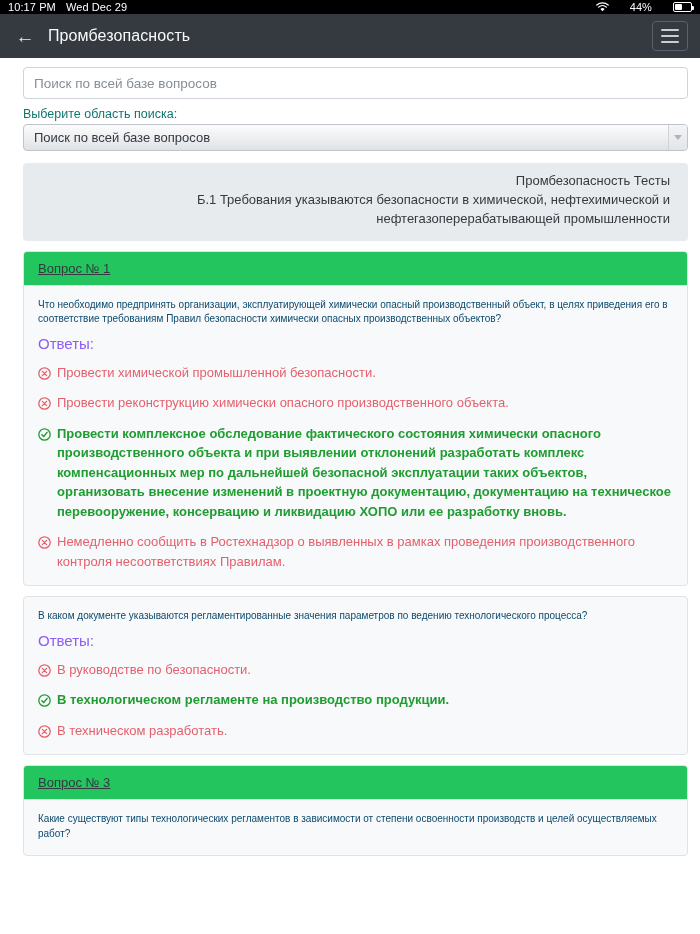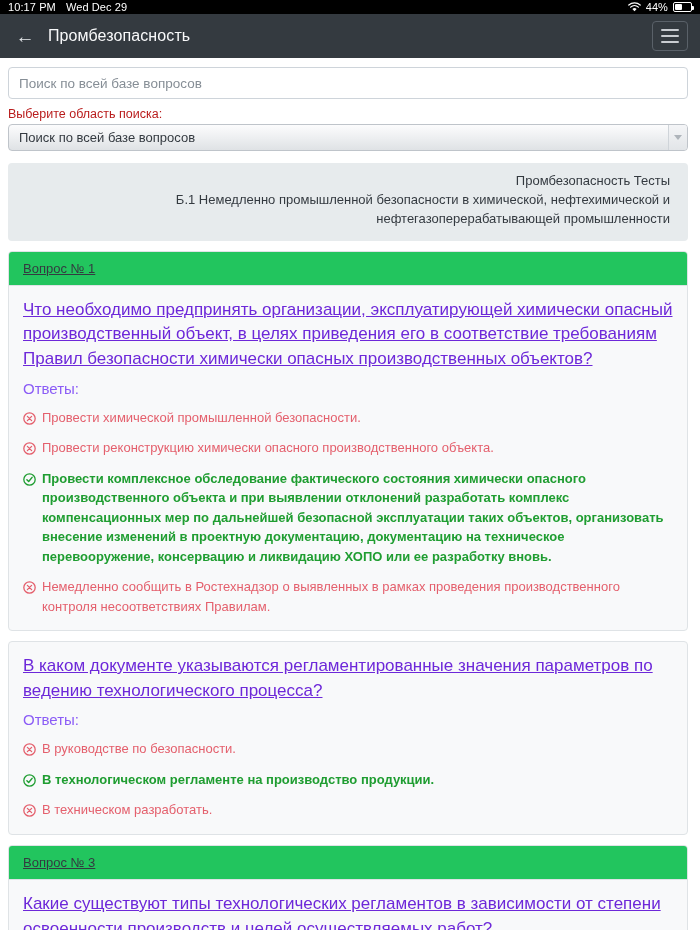--- a/index.html
+++ b/index.html
@@ -16,21 +16,21 @@
     background: #000000;
     color: #ffffff;
     display: flex;
     align-items: center;
     padding: 0 8px;
     font-size: 11px;
     letter-spacing: .1px;
   }
   .sb-time { font-weight: 400; }
   .sb-date { margin-left: 10px; font-weight: 400; }
-  .sb-right { margin-left: auto; display: flex; align-items: center; gap: 5px; }
+  .sb-right { margin-left: auto; display: flex; align-items: center; gap: 21px; }
   .wifi-icon { display: inline-block; width: 13px; height: 10px; position: relative; }
   .wifi-icon svg { display:block; }
   .sb-batt-pct { font-size: 11px; }
   .batt {
     width: 19px; height: 10px;
     border: 1px solid #ffffff;
     border-radius: 2px;
     position: relative;
     display: inline-block;
   }
@@ -70,21 +70,21 @@
     display: flex; flex-direction: column;
     align-items: center; justify-content: center;
     gap: 4px;
     cursor: pointer;
     background: transparent;
   }
   .menu-btn span { display: block; width: 18px; height: 2px; background: #c9ccd1; border-radius: 1px; }
 
   
   .content {
-    padding: 9px 12px 0 8px;
+    padding: 9px 12px 0 23px;
     height: calc(934px - 18px - 44px);
     overflow: hidden;
     background: #ffffff;
   }
 
   .search-input {
     width: 100%;
     height: 32px;
     border: 1px solid #ced4da;
     border-radius: 4px;
@@ -93,21 +93,21 @@
     color: #495057;
     background: #ffffff;
     font-family: "Liberation Sans", sans-serif;
     outline: none;
   }
   .search-input::placeholder { color: #868e96; }
 
   .select-label {
     margin: 8px 0 3px 0;
     font-size: 12.5px;
-    color: #b91c1c;
+    color: #0f766e;
   }
 
   .select-wrap { position: relative; width: 100%; }
   .select-box {
     width: 100%;
     height: 27px;
     border: 1px solid #bfc4ca;
     border-radius: 4px;
     background: linear-gradient(180deg, #fcfcfd 0%, #eceef0 55%, #dfe2e5 100%);
     display: flex;
@@ -164,25 +164,24 @@
   .qcard-head {
     background: #22c55e;
     border-bottom: 1px solid #dfe3e6;
     padding: 9px 14px;
     font-size: 13px;
     color: #343a40;
     text-decoration: underline;
   }
   .qcard-body { padding: 12px 14px 14px 14px; }
   .qtext {
-    font-size: 17px;
-    color: #6d28d9;
+    font-size: 10px;
+    color: #0c4a6e;
     line-height: 1.45;
     font-weight: 400;
-    text-decoration: underline;
   }
   .answers-label {
     margin-top: 8px;
     font-size: 15px;
     color: #8b5cf6;
   }
   .answer {
     display: flex;
     align-items: flex-start;
     gap: 6px;
@@ -238,21 +237,21 @@
 
   <div class="select-wrap">
     <div class="select-box">Поиск по всей базе вопросов</div>
     <div class="select-arrow">
         <i></i>
       </div>
   </div>
 
   <div class="test-header">
     <div class="line1">Промбезопасность Тесты</div>
-    <div class="line2">Б.1 Немедленно промышленной безопасности в химической, нефтехимической и нефтегазоперерабатывающей промышленности</div>
+    <div class="line2">Б.1 Требования указываются безопасности в химической, нефтехимической и нефтегазоперерабатывающей промышленности</div>
   </div>
 
   <div id="questions-container">
       <div class="qcard">
         <div class="qcard-head">Вопрос № 1</div>
         <div class="qcard-body">
           <div class="qtext">Что необходимо предпринять организации, эксплуатирующей химически опасный производственный объект, в целях приведения его в соответствие требованиям Правил безопасности химически опасных производственных объектов?</div>
           <div class="answers-label">Ответы:</div>
           <div class="answer wrong">
             <span class="ico"><svg viewBox="0 0 16 16" width="13" height="13">

